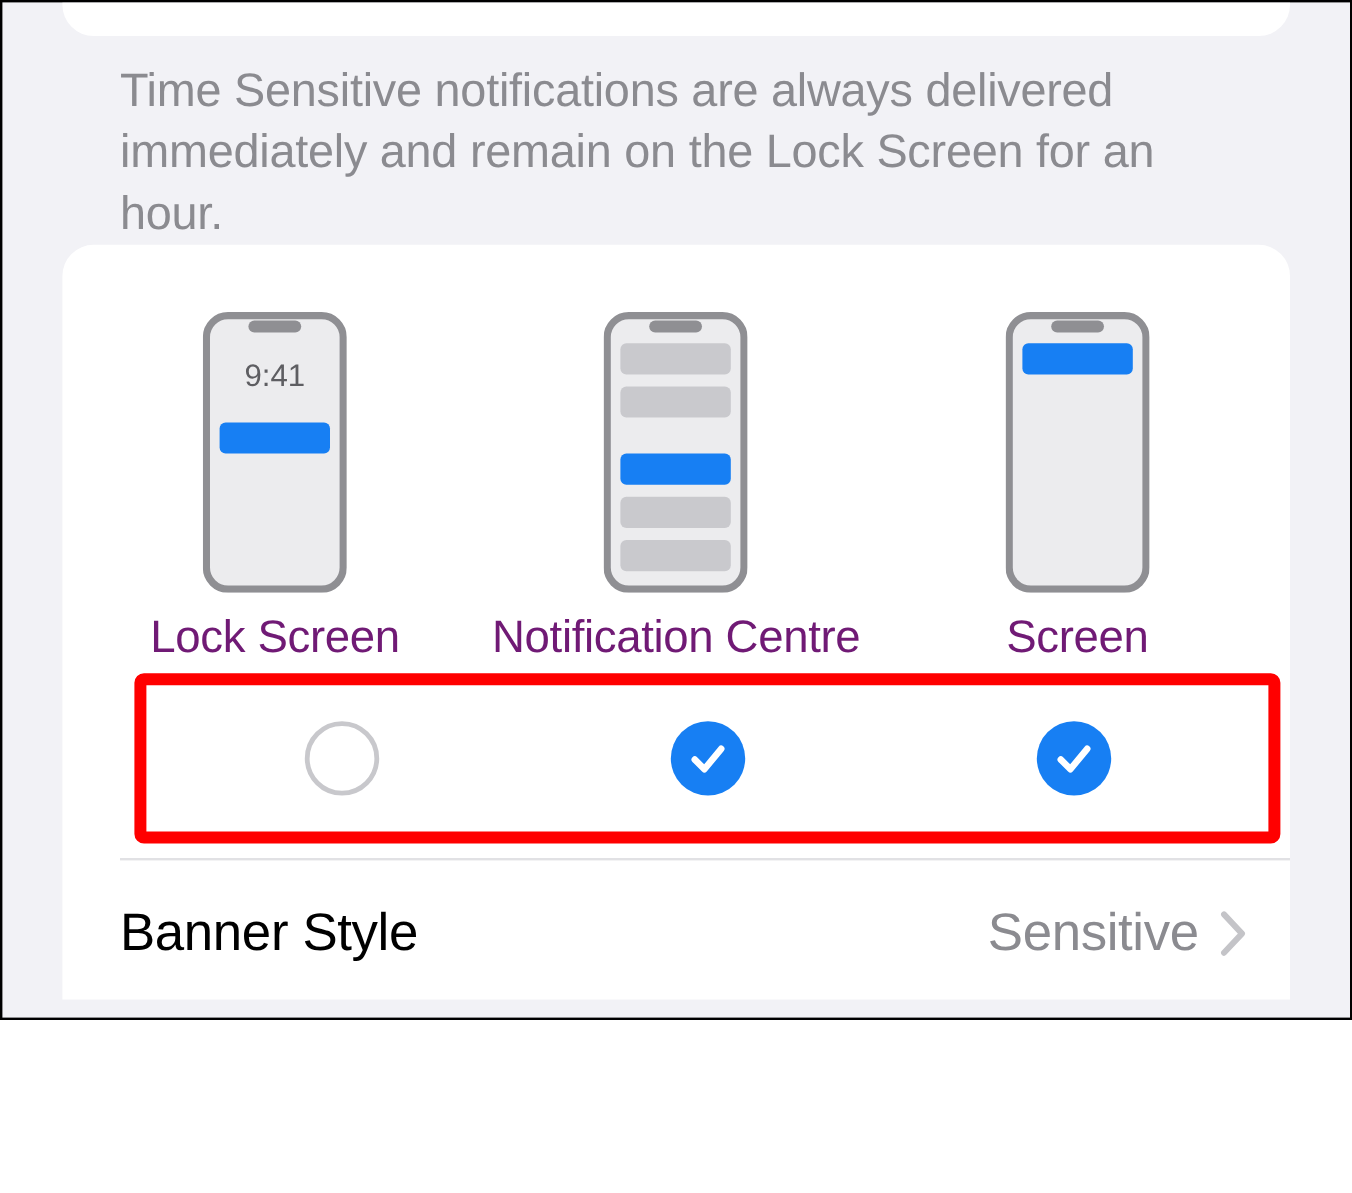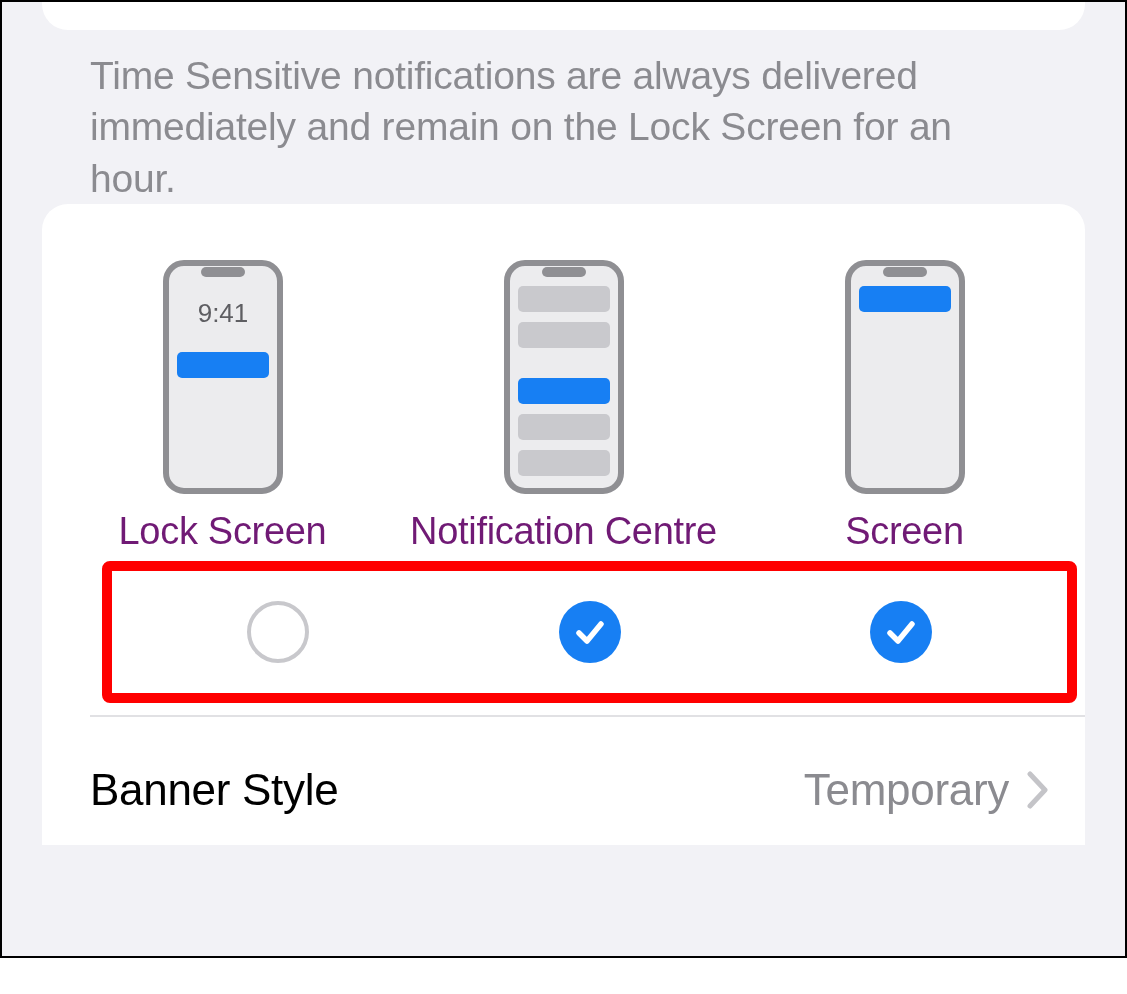--- a/index.html
+++ b/index.html
@@ -4,25 +4,25 @@
 <style>
   * { box-sizing: border-box; margin: 0; padding: 0; }
   html, body { width: 1127px; height: 994px; }
   body {
     background: #ffffff;
     font-family: -apple-system, BlinkMacSystemFont, "Helvetica Neue", Arial, sans-serif;
     -webkit-font-smoothing: antialiased;
   }
   .frame {
     width: 1127px;
-    height: 958px;
+    height: 850px;
     border: 2px solid #000;
     background: #f2f2f6;
     position: relative;
-    padding: 0 40px;
+    padding: 0 50px;
     overflow: hidden;
   }
   .card-stub-top {
     background: #ffffff;
     border-radius: 0 0 26px 26px;
     height: 28px;
     margin: 0 0 10px 0;
   }
   .footer-text {
     color: #8b8b90;
@@ -96,21 +96,20 @@
   .divider {
     height: 2px;
     background: #e1e1e4;
     margin: 0 0 0 48px;
   }
   .row {
     display: flex;
     align-items: center;
     justify-content: space-between;
     padding: 36px 36px 30px 48px;
-    margin-top: 12px;
   }
   .row-label {
     font-size: 44px;
     color: #000;
     letter-spacing: -0.3px;
   }
   .row-value-wrap {
     display: flex;
     align-items: center;
     gap: 18px;
@@ -193,21 +192,21 @@
           </div>
         </div>
       </div>
     </div>
 
     <div class="divider"></div>
 
     <div class="row">
       <div class="row-label">Banner Style</div>
       <div class="row-value-wrap">
-        <div class="row-value">Temporary</div>
+        <div class="row-value">Sensitive</div>
         <svg class="chevron" viewBox="0 0 22 38">
           <path d="M3 3 L18 19 L3 35" stroke="#c4c4c8" stroke-width="5" fill="none" stroke-linecap="round" stroke-linejoin="round"></path>
         </svg>
       </div>
     </div>
 
   </div>
 
 </div>
 

